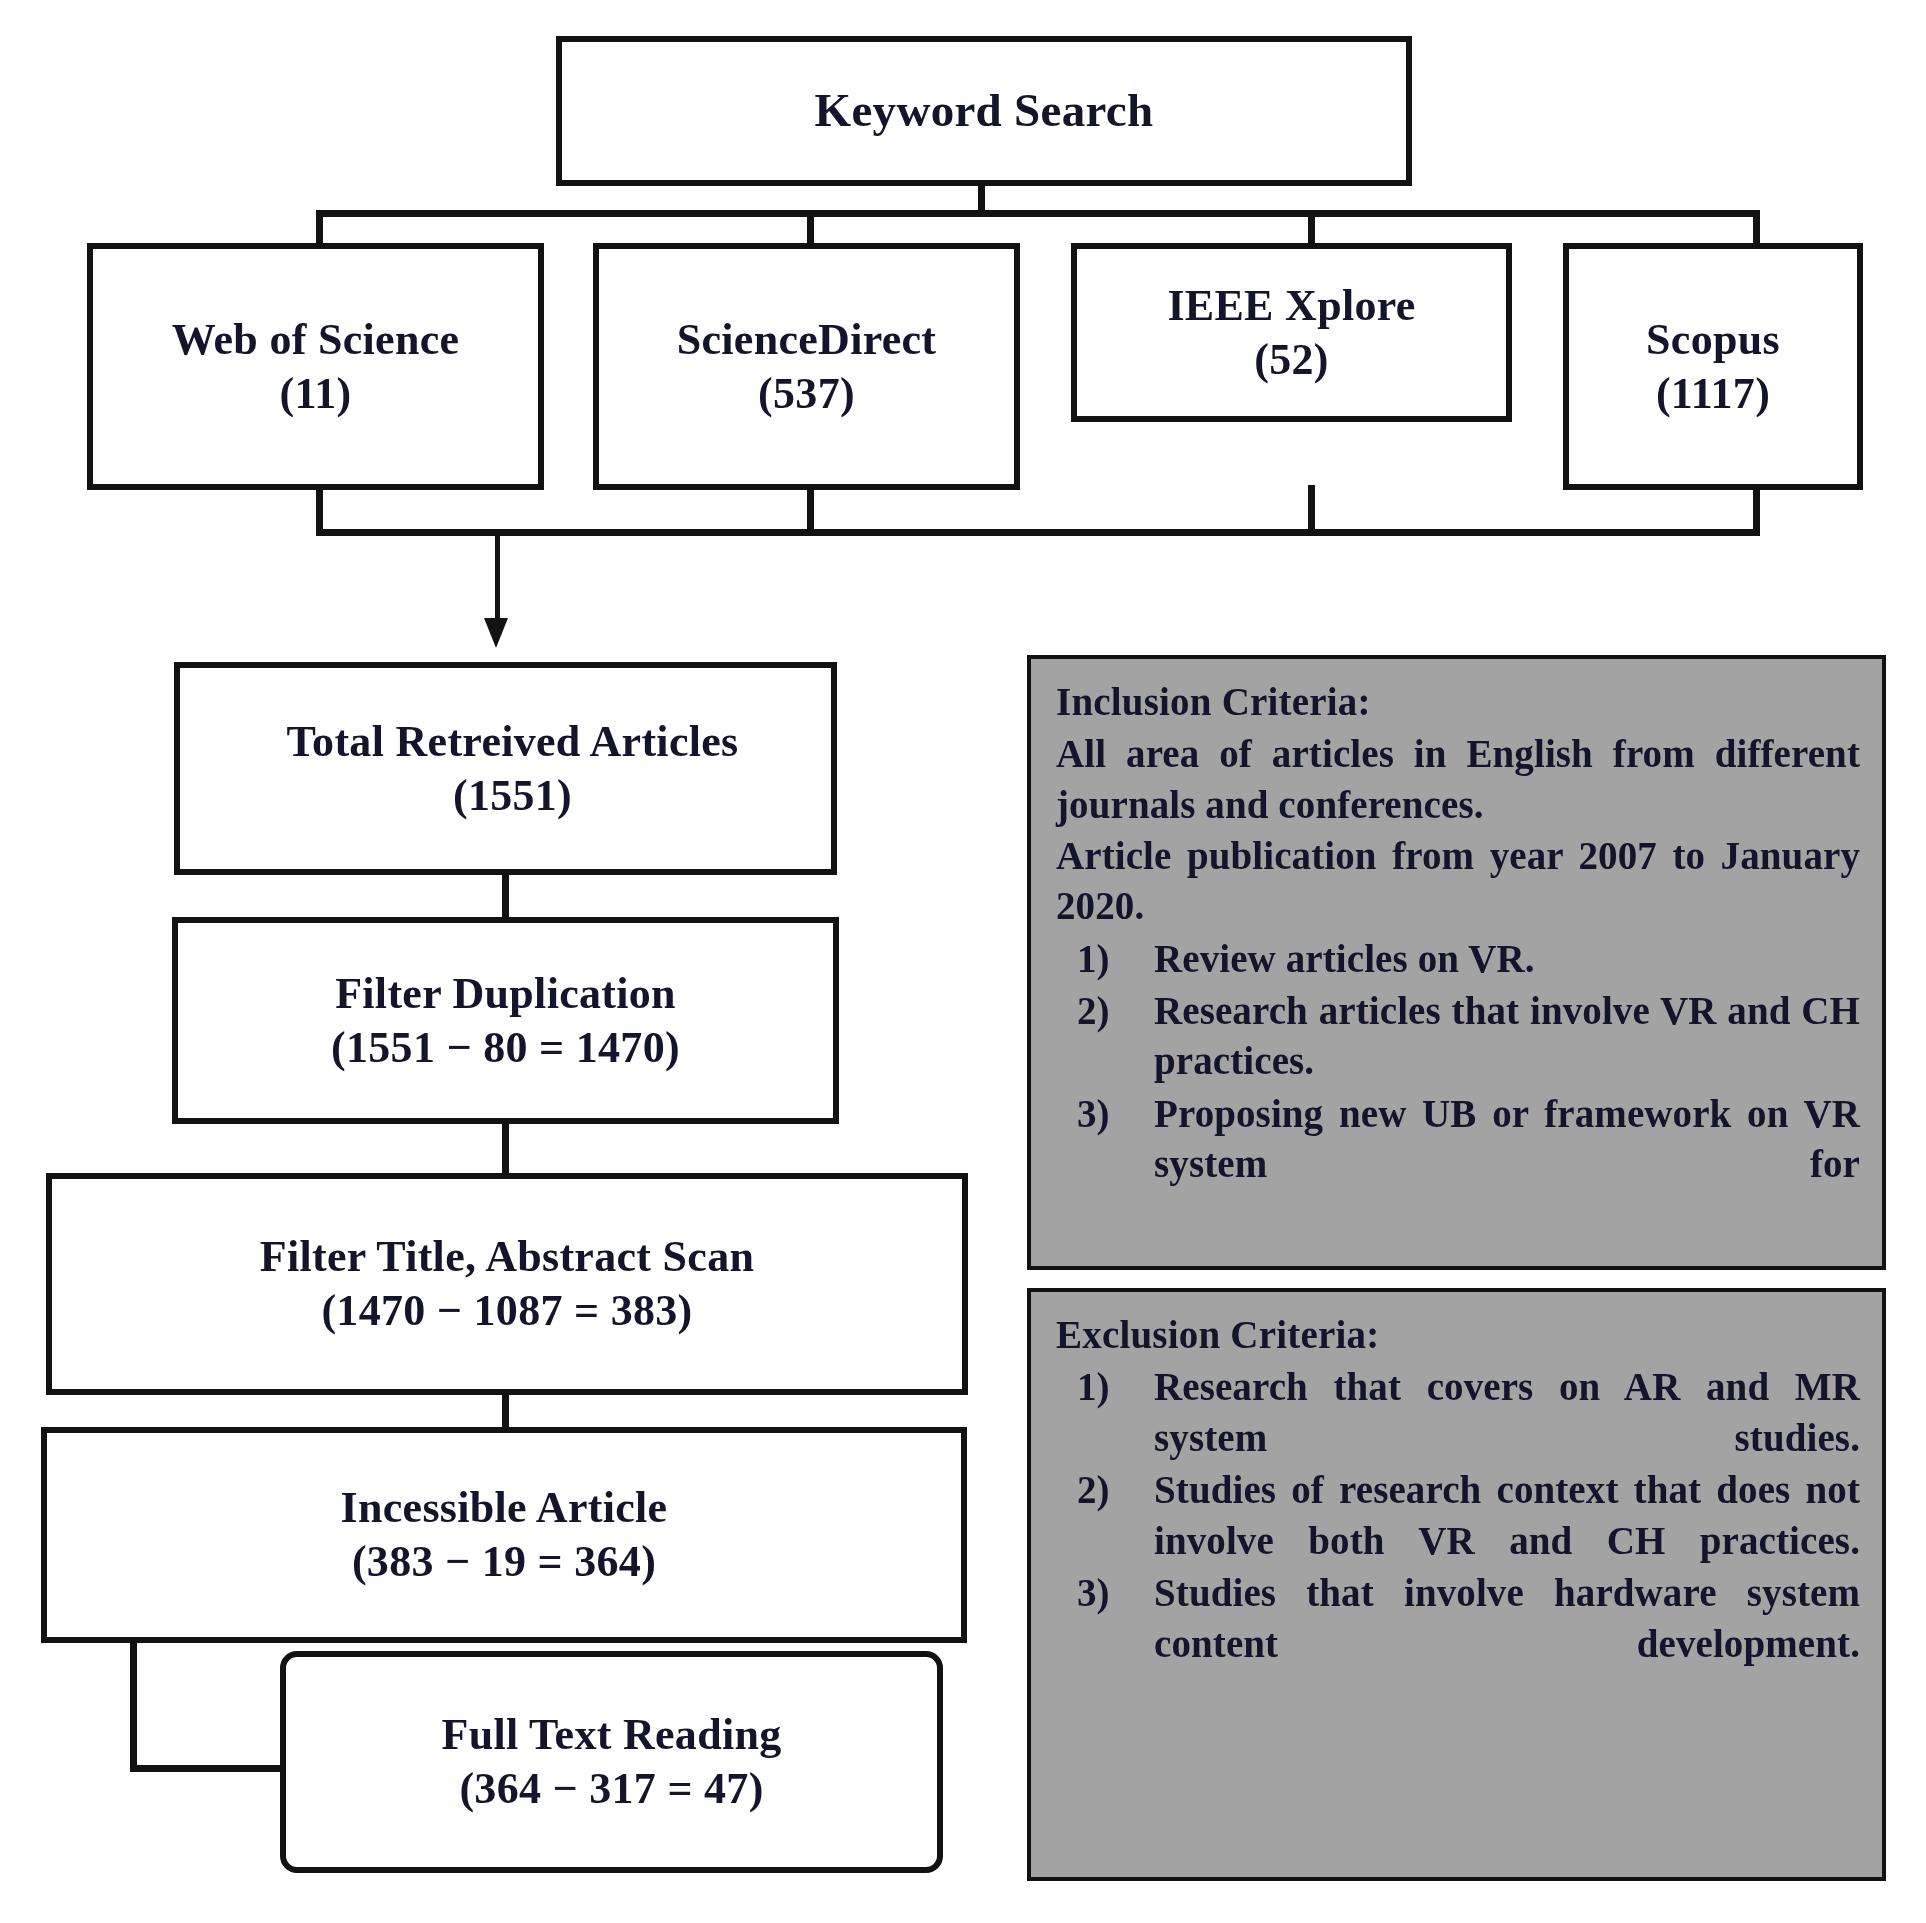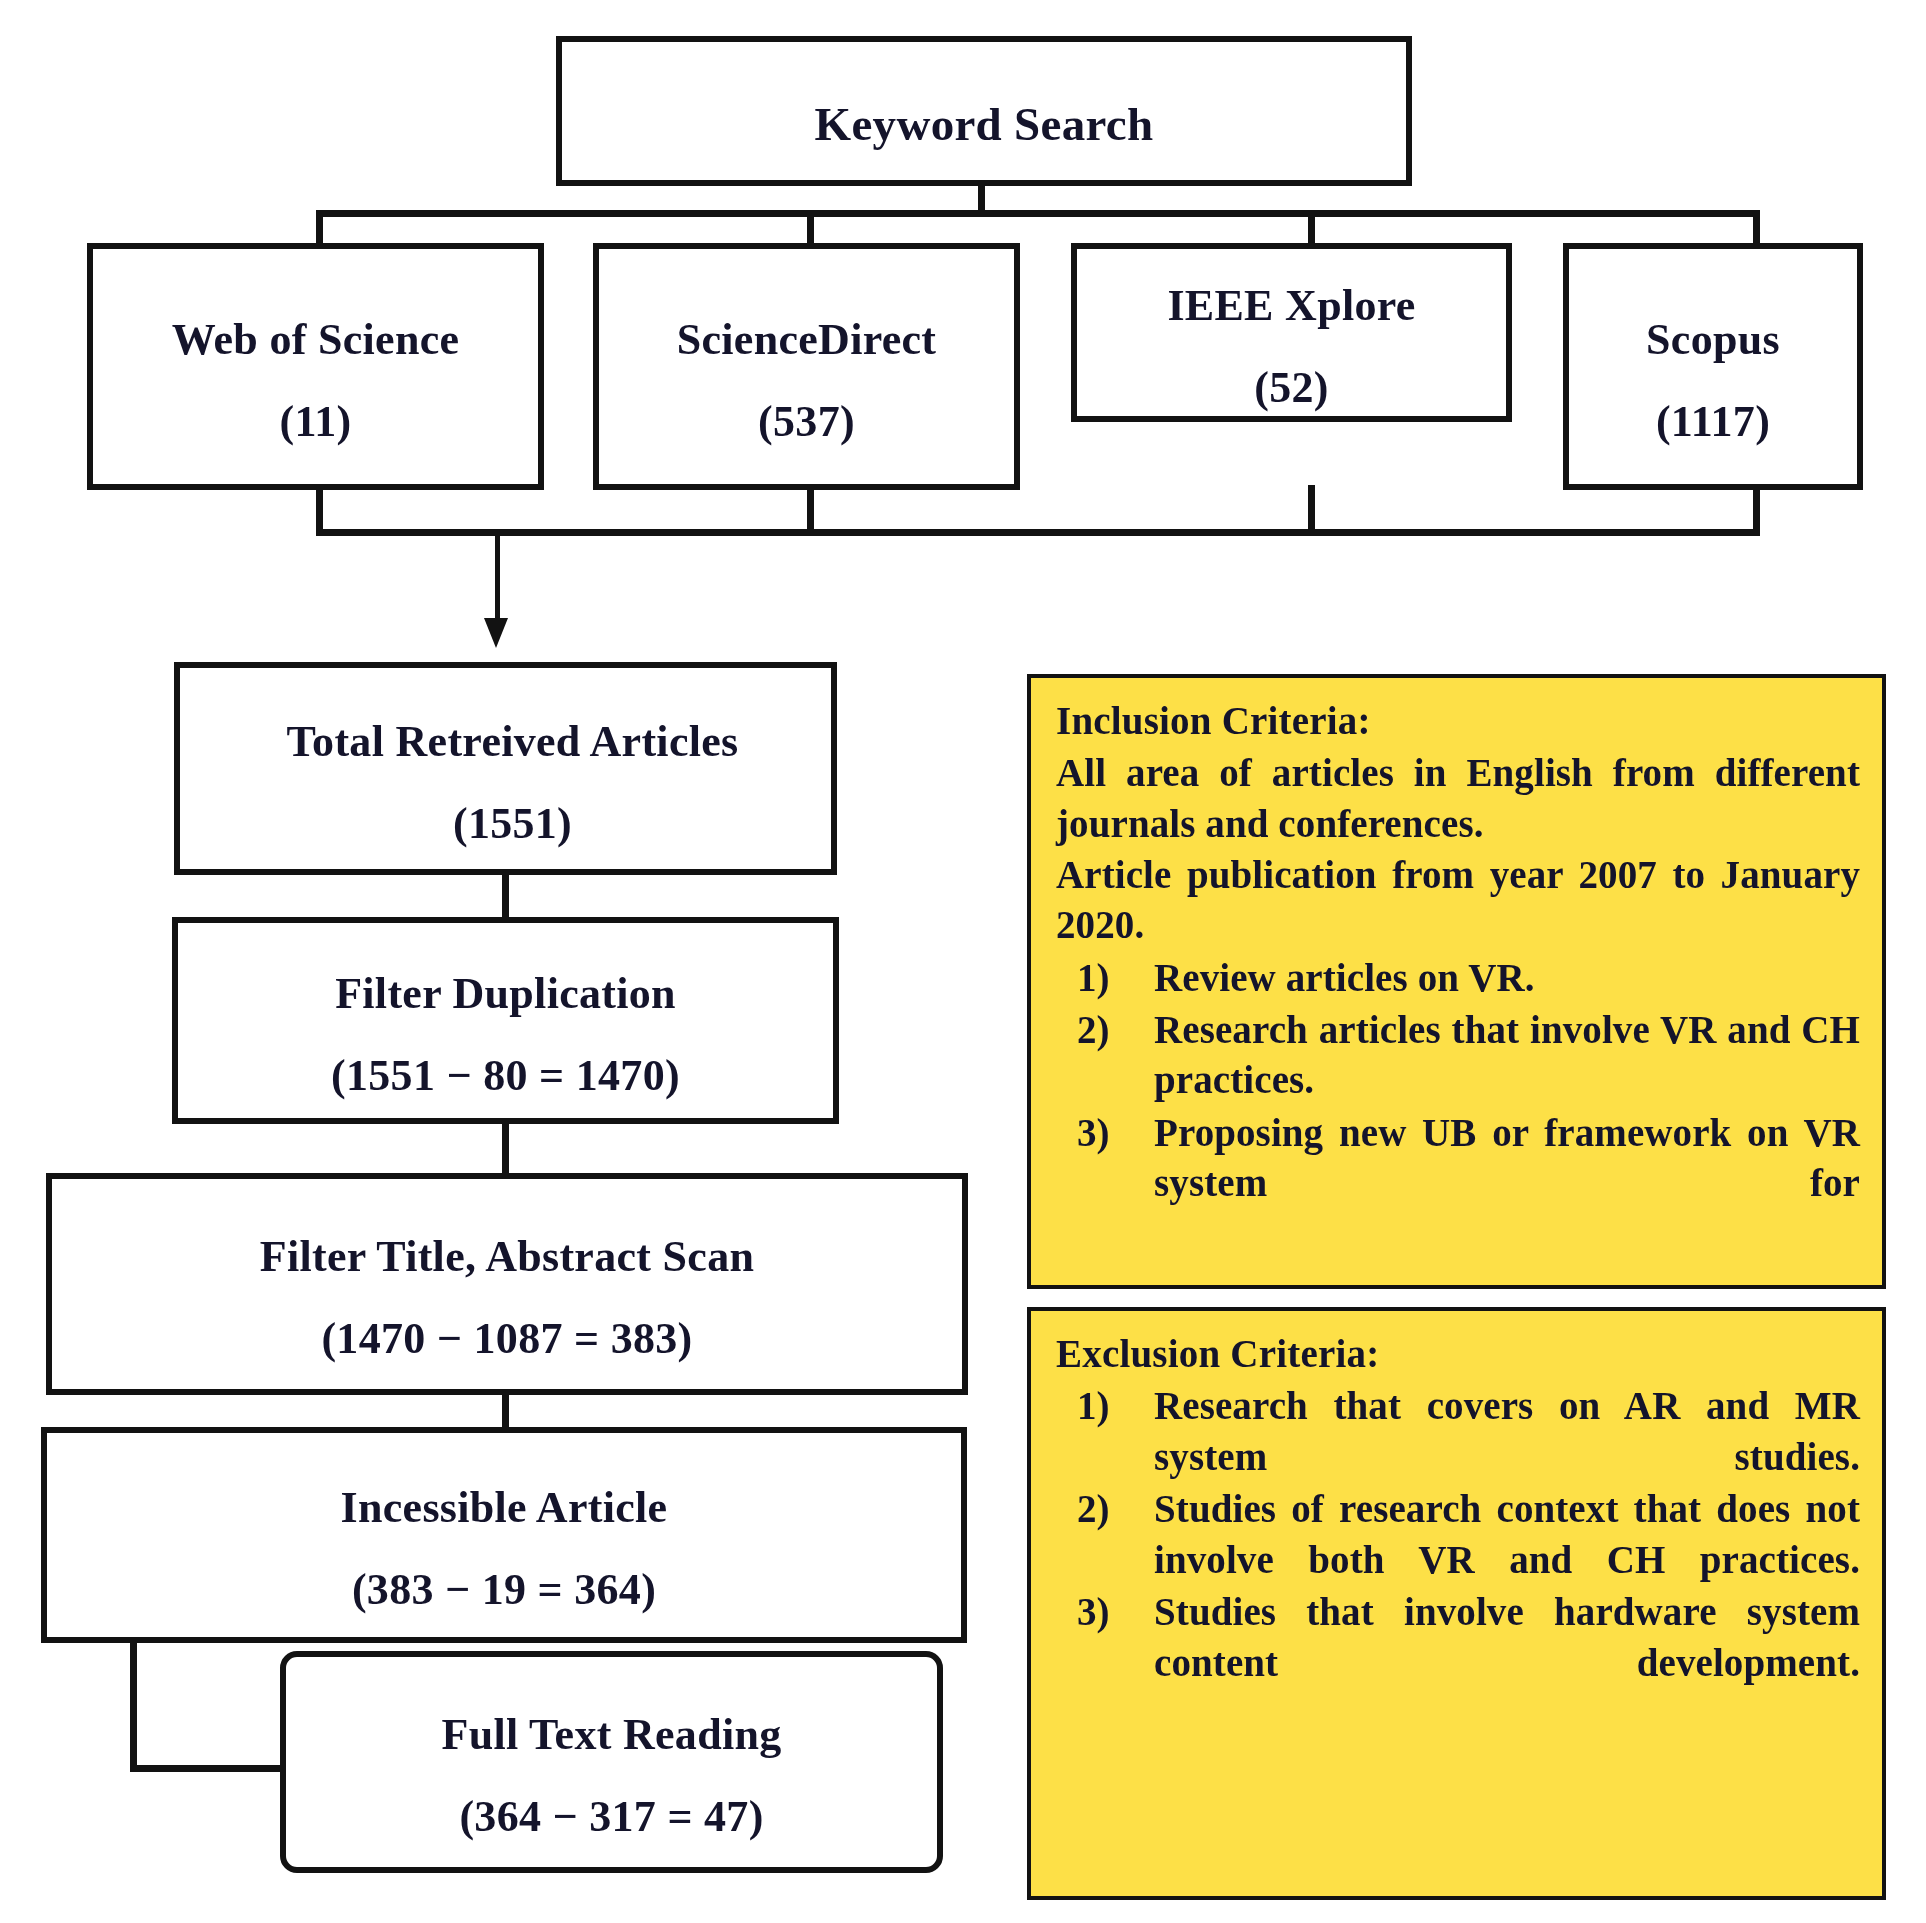--- a/index.html
+++ b/index.html
@@ -23,47 +23,45 @@
     text-align:center;
     color:#14142b;
     z-index:5;
   }
   .box .ln{
     display:block;
     line-height:1.22;
     white-space:nowrap;
     font-weight:700;
     letter-spacing:0.3px;
-    margin-top:28px;
   }
   .t-xl .ln{font-size:47px;}
   .t-lg .ln{font-size:44px;}
 
   
   .hline{position:absolute;background:#121212;height:6.7px;z-index:2;}
   .vline{position:absolute;background:#121212;width:6.7px;z-index:2;}
   .arrowhead{
     position:absolute;
     width:0;height:0;
     border-left:12.6px solid transparent;
     border-right:12.6px solid transparent;
     border-top:30px solid #121212;
     z-index:3;
   }
 
   
   .panel{
     position:absolute;
     box-sizing:border-box;
-    background:#fde047;
+    background:#a3a3a3;
     border:4.4px solid #121212;
     padding:19px 22px 13.3px 25px;
     color:#14142b;
     z-index:5;
-    margin-top:19px;
   }
   .panel .hdr{
     font-size:39px;
     font-weight:700;
     line-height:1.24;
     margin:0 0 3px 0;
     letter-spacing:0.2px;
   }
   .panel .para{
     font-size:39px;

